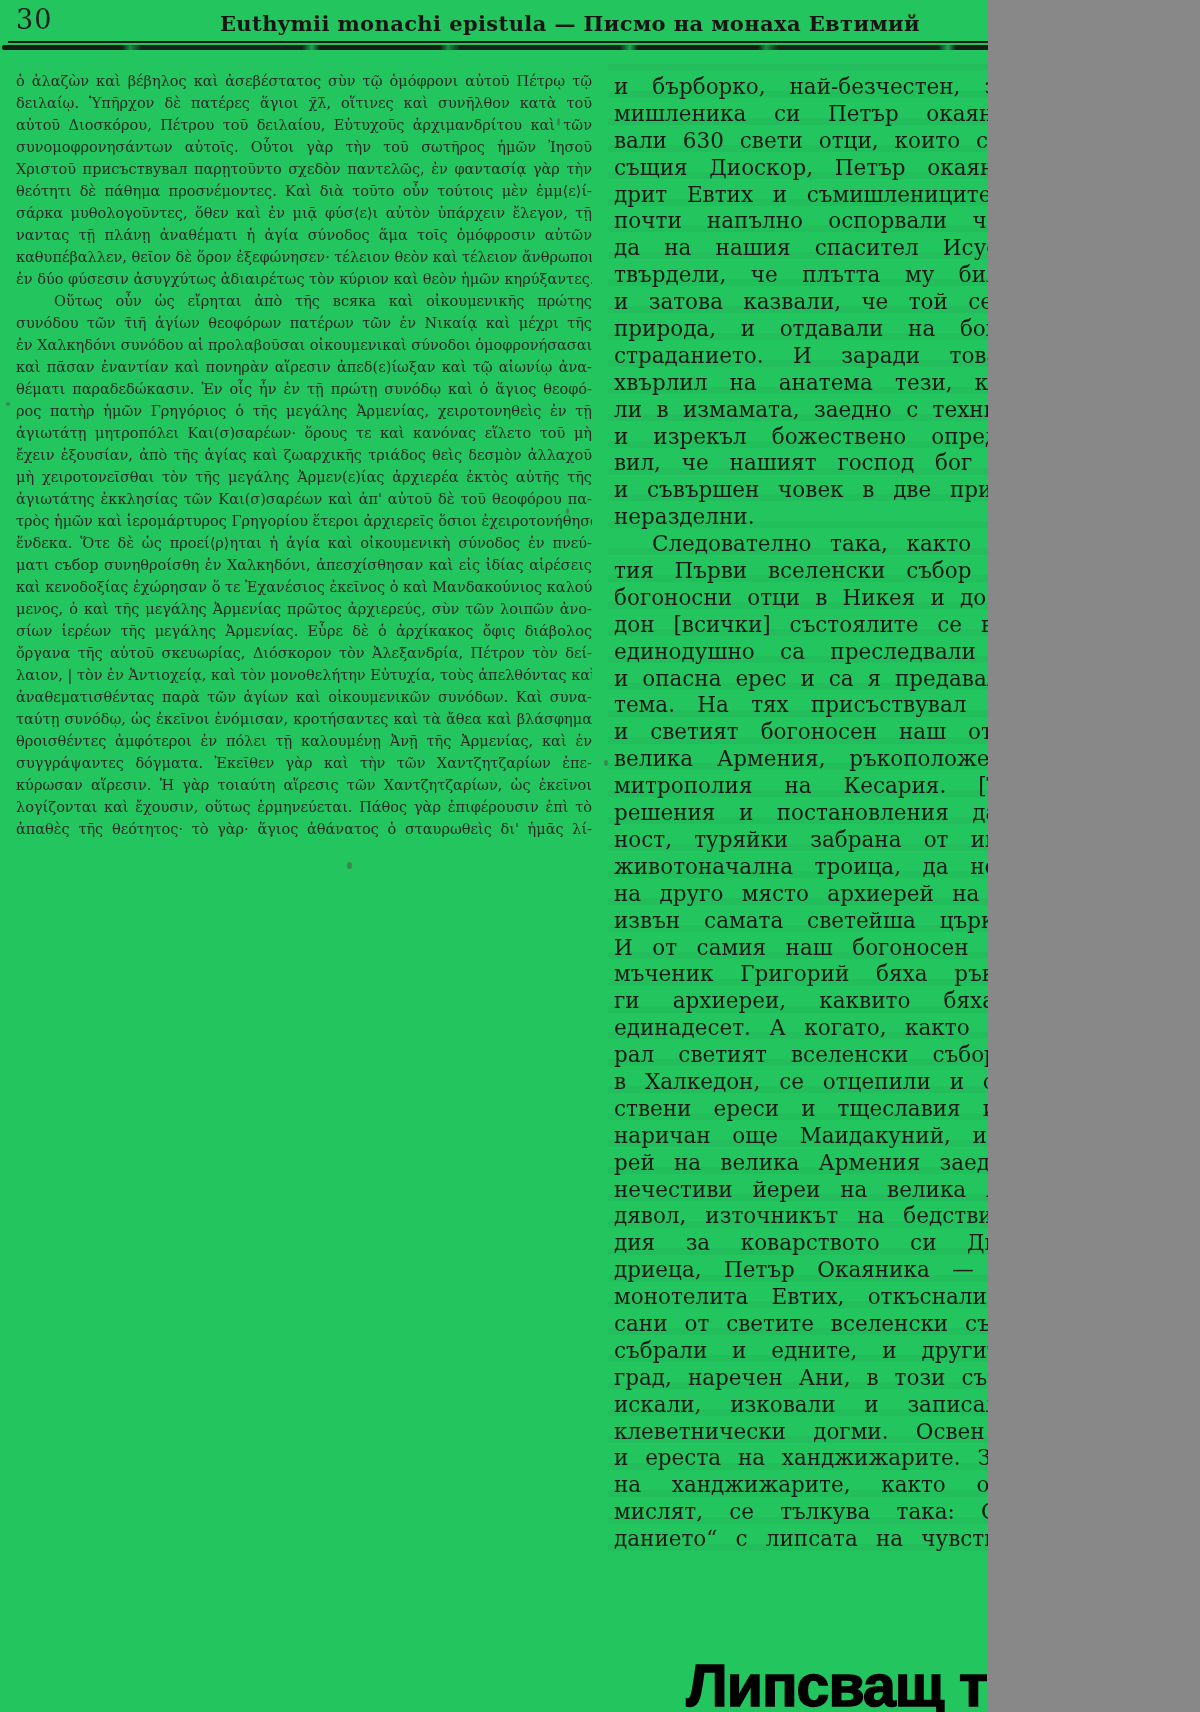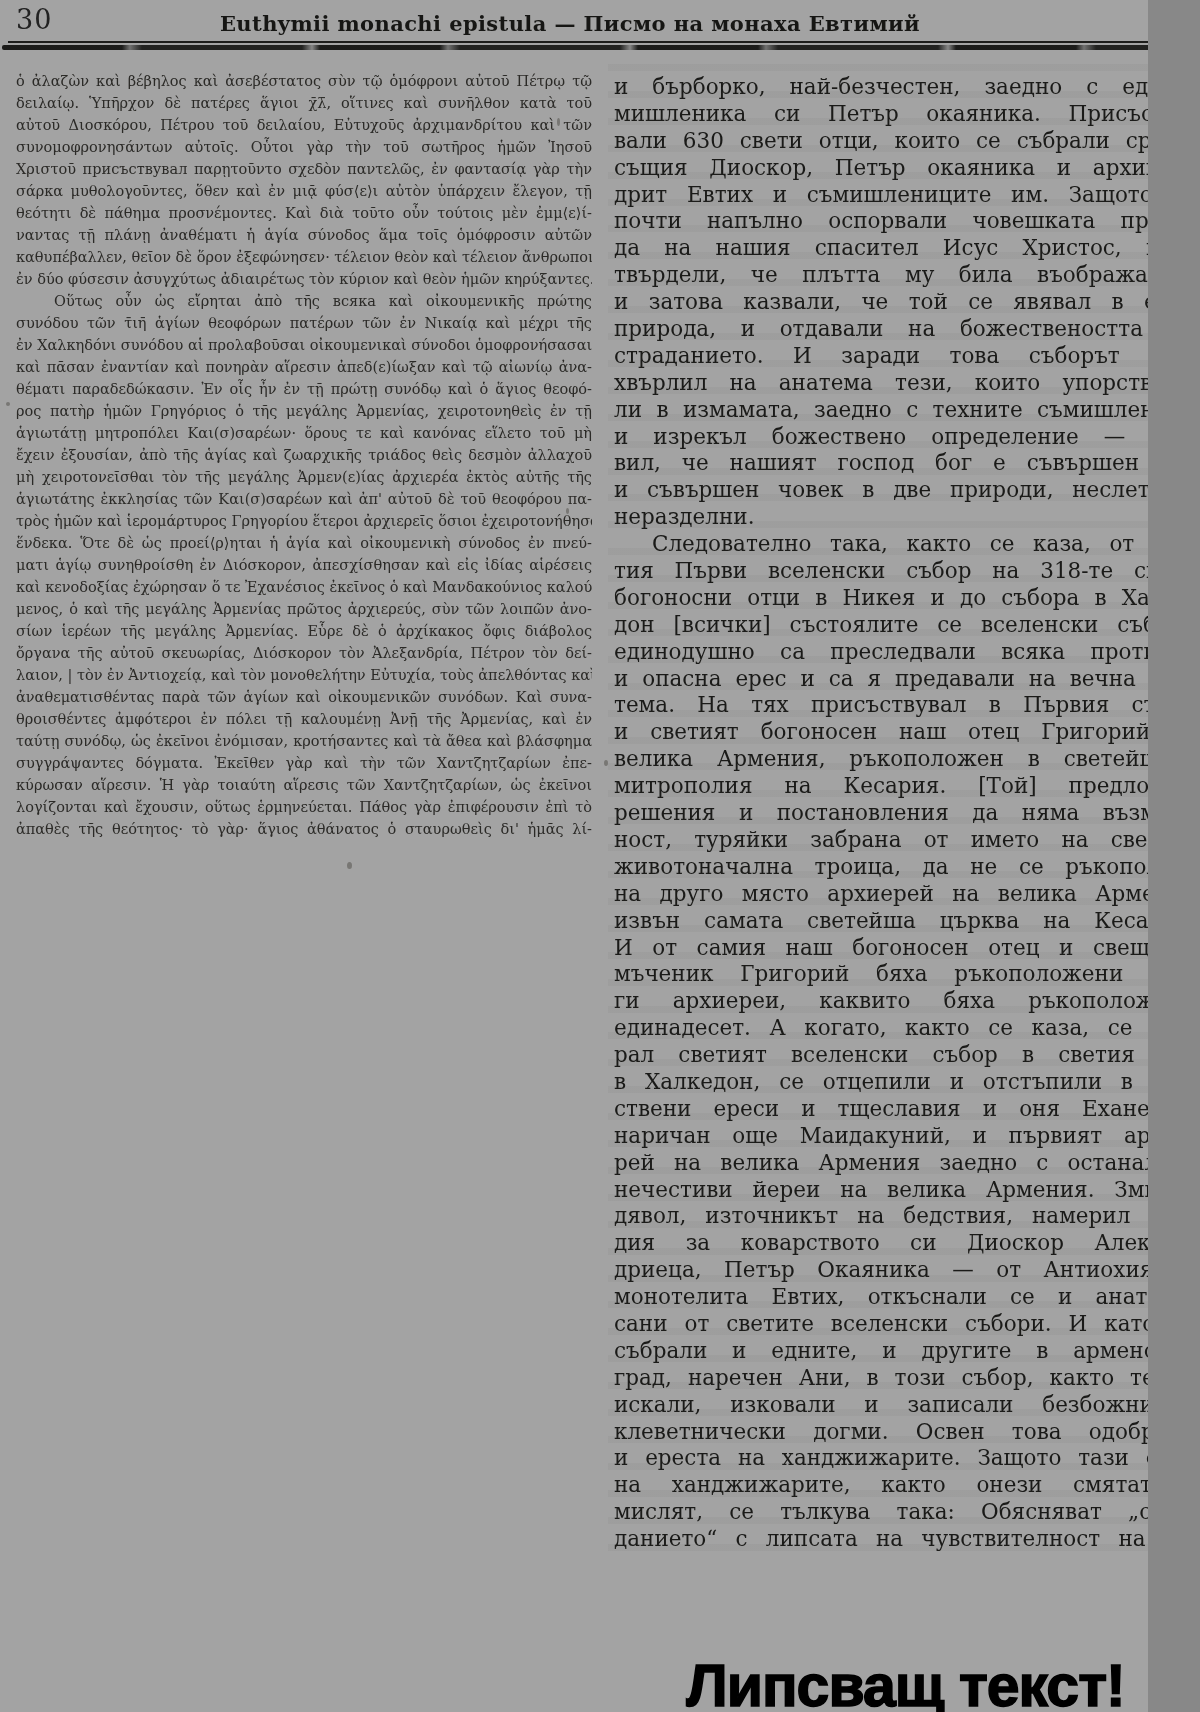--- a/index.html
+++ b/index.html
@@ -1,19 +1,19 @@
 <!DOCTYPE html>
 <html><head>
 <meta charset="utf-8">
 <style>
   html,body{margin:0;padding:0;background:#888;}
   .page{
     position:relative;
-    width:1148px;height:1712px;
-    background:#a3a3a3;
+    width:988px;height:1712px;
+    background:#22c55e;
     overflow:hidden;
     font-family:"DejaVu Serif", serif;
     color:#1c1c1a;
   }
   
   .page-number{
     position:absolute;left:16px;top:4px;
     font-size:27px;letter-spacing:1px;color:#222;
   }
   .page-title{
@@ -88,46 +88,46 @@
   <div class="page-title">Euthymii monachi epistula — Писмо  на монаха Евтимий</div>
   <div class="rule-thin"></div>
   <div class="rule-thick"></div>
 
   <div class="col" id="left-col">
       <div class="gl">ὁ ἀλαζὼν καὶ βέβηλος καὶ ἀσεβέστατος σὺν τῷ ὁμόφρονι αὐτοῦ Πέτρῳ τῷ</div>
       <div class="gl">δειλαίῳ. Ὑπῆρχον δὲ πατέρες ἅγιοι χ̄λ̄, οἵτινες καὶ συνῆλθον κατὰ τοῦ</div>
       <div class="gl">αὐτοῦ Διοσκόρου, Πέτρου τοῦ δειλαίου, Εὐτυχοῦς ἀρχιμανδρίτου καὶ τῶν</div>
       <div class="gl">συνομοφρονησάντων αὐτοῖς. Οὗτοι γὰρ τὴν τοῦ σωτῆρος ἡμῶν Ἰησοῦ</div>
       <div class="gl">Χριστοῦ присъствувал παρῃτοῦντο σχεδὸν παντελῶς, ἐν φαντασίᾳ γὰρ τὴν</div>
+      <div class="gl">θεότητι δὲ πάθημα προσνέμοντες. Καὶ διὰ τοῦτο οὖν τούτοις μὲν ἐμμ⟨ε⟩ί-</div>
       <div class="gl">σάρκα μυθολογοῦντες, ὅθεν καὶ ἐν μιᾷ φύσ⟨ε⟩ι αὐτὸν ὑπάρχειν ἔλεγον, τῇ</div>
-      <div class="gl">θεότητι δὲ πάθημα προσνέμοντες. Καὶ διὰ τοῦτο οὖν τούτοις μὲν ἐμμ⟨ε⟩ί-</div>
       <div class="gl">ναντας τῇ πλάνῃ ἀναθέματι ἡ ἁγία σύνοδος ἅμα τοῖς ὁμόφροσιν αὐτῶν</div>
       <div class="gl">καθυπέβαλλεν, θεῖον δὲ ὅρον ἐξεφώνησεν· τέλειον θεὸν καὶ τέλειον ἄνθρωπον</div>
       <div class="gl">ἐν δύο φύσεσιν ἀσυγχύτως ἀδιαιρέτως τὸν κύριον καὶ θεὸν ἡμῶν κηρύξαντες.</div>
       <div class="gl indent">Οὕτως οὖν ὡς εἴρηται ἀπὸ τῆς всяка καὶ οἰκουμενικῆς πρώτης</div>
       <div class="gl">συνόδου τῶν τ̄ιη̄ ἁγίων θεοφόρων πατέρων τῶν ἐν Νικαίᾳ καὶ μέχρι τῆς</div>
       <div class="gl">ἐν Χαλκηδόνι συνόδου αἱ προλαβοῦσαι οἰκουμενικαὶ σύνοδοι ὁμοφρονήσασαι</div>
       <div class="gl">καὶ πᾶσαν ἐναντίαν καὶ πονηρὰν αἵρεσιν ἀπεδ(ε)ίωξαν καὶ τῷ αἰωνίῳ ἀνα-</div>
       <div class="gl">θέματι παραδεδώκασιν. Ἐν οἷς ἦν ἐν τῇ πρώτῃ συνόδῳ καὶ ὁ ἅγιος θεοφό-</div>
       <div class="gl">ρος πατὴρ ἡμῶν Γρηγόριος ὁ τῆς μεγάλης Ἀρμενίας, χειροτονηθεὶς ἐν τῇ</div>
       <div class="gl">ἁγιωτάτῃ μητροπόλει Και(σ)σαρέων· ὅρους τε καὶ κανόνας εἵλετο τοῦ μὴ</div>
       <div class="gl">ἔχειν ἐξουσίαν, ἀπὸ τῆς ἁγίας καὶ ζωαρχικῆς τριάδος θεὶς δεσμὸν ἀλλαχοῦ</div>
       <div class="gl">μὴ χειροτονεῖσθαι τὸν τῆς μεγάλης Ἀρμεν(ε)ίας ἀρχιερέα ἐκτὸς αὐτῆς τῆς</div>
       <div class="gl">ἁγιωτάτης ἐκκλησίας τῶν Και(σ)σαρέων καὶ ἀπ' αὐτοῦ δὲ τοῦ θεοφόρου πα-</div>
       <div class="gl">τρὸς ἡμῶν καὶ ἱερομάρτυρος Γρηγορίου ἕτεροι ἀρχιερεῖς ὅσιοι ἐχειροτονήθησαν</div>
       <div class="gl">ἕνδεκα. Ὅτε δὲ ὡς προεί⟨ρ⟩ηται ἡ ἁγία καὶ οἰκουμενικὴ σύνοδος ἐν πνεύ-</div>
-      <div class="gl">ματι ἁγίῳ συνηθροίσθη ἐν Διόσκορον, ἀπεσχίσθησαν καὶ εἰς ἰδίας αἱρέσεις</div>
+      <div class="gl">ματι събор συνηθροίσθη ἐν Χαλκηδόνι, ἀπεσχίσθησαν καὶ εἰς ἰδίας αἱρέσεις</div>
       <div class="gl">καὶ κενοδοξίας ἐχώρησαν ὅ τε Ἐχανέσιος ἐκεῖνος ὁ καὶ Μανδακούνιος καλού-</div>
       <div class="gl">μενος, ὁ καὶ τῆς μεγάλης Ἀρμενίας πρῶτος ἀρχιερεύς, σὺν τῶν λοιπῶν ἀνο-</div>
       <div class="gl">σίων ἱερέων τῆς μεγάλης Ἀρμενίας. Εὗρε δὲ ὁ ἀρχίκακος ὄφις διάβολος</div>
       <div class="gl">ὄργανα τῆς αὐτοῦ σκευωρίας, Διόσκορον τὸν Ἀλεξανδρία, Πέτρον τὸν δεί-</div>
       <div class="gl">λαιον, | τὸν ἐν Ἀντιοχείᾳ, καὶ τὸν μονοθελήτην Εὐτυχία, τοὺς ἀπελθόντας καὶ</div>
       <div class="gl">ἀναθεματισθέντας παρὰ τῶν ἁγίων καὶ οἰκουμενικῶν συνόδων. Καὶ συνα-</div>
+      <div class="gl">ταύτῃ συνόδῳ, ὡς ἐκεῖνοι ἐνόμισαν, κροτήσαντες καὶ τὰ ἄθεα καὶ βλάσφημα</div>
       <div class="gl">θροισθέντες ἀμφότεροι ἐν πόλει τῇ καλουμένῃ Ἀνῇ τῆς Ἀρμενίας, καὶ ἐν</div>
-      <div class="gl">ταύτῃ συνόδῳ, ὡς ἐκεῖνοι ἐνόμισαν, κροτήσαντες καὶ τὰ ἄθεα καὶ βλάσφημα</div>
       <div class="gl">συγγράψαντες δόγματα. Ἐκεῖθεν γὰρ καὶ τὴν τῶν Χαντζητζαρίων ἐπε-</div>
       <div class="gl">κύρωσαν αἵρεσιν. Ἡ γὰρ τοιαύτη αἵρεσις τῶν Χαντζητζαρίων, ὡς ἐκεῖνοι</div>
       <div class="gl">λογίζονται καὶ ἔχουσιν, οὕτως ἑρμηνεύεται. Πάθος γὰρ ἐπιφέρουσιν ἐπὶ τὸ</div>
       <div class="gl">ἀπαθὲς τῆς θεότητος· τὸ γὰρ· ἅγιος ἀθάνατος ὁ σταυρωθεὶς δι' ἡμᾶς λί-</div>
     </div>
   <div class="col" id="right-col">
       <div class="bl">и бърборко, най-безчестен, заедно с едино-</div>
       <div class="bl">мишленика си Петър окаяника. Присъству-</div>
       <div class="bl">вали 630 свети отци, които се събрали срещу</div>
       <div class="bl">същия Диоскор, Петър окаяника и архиман-</div>

